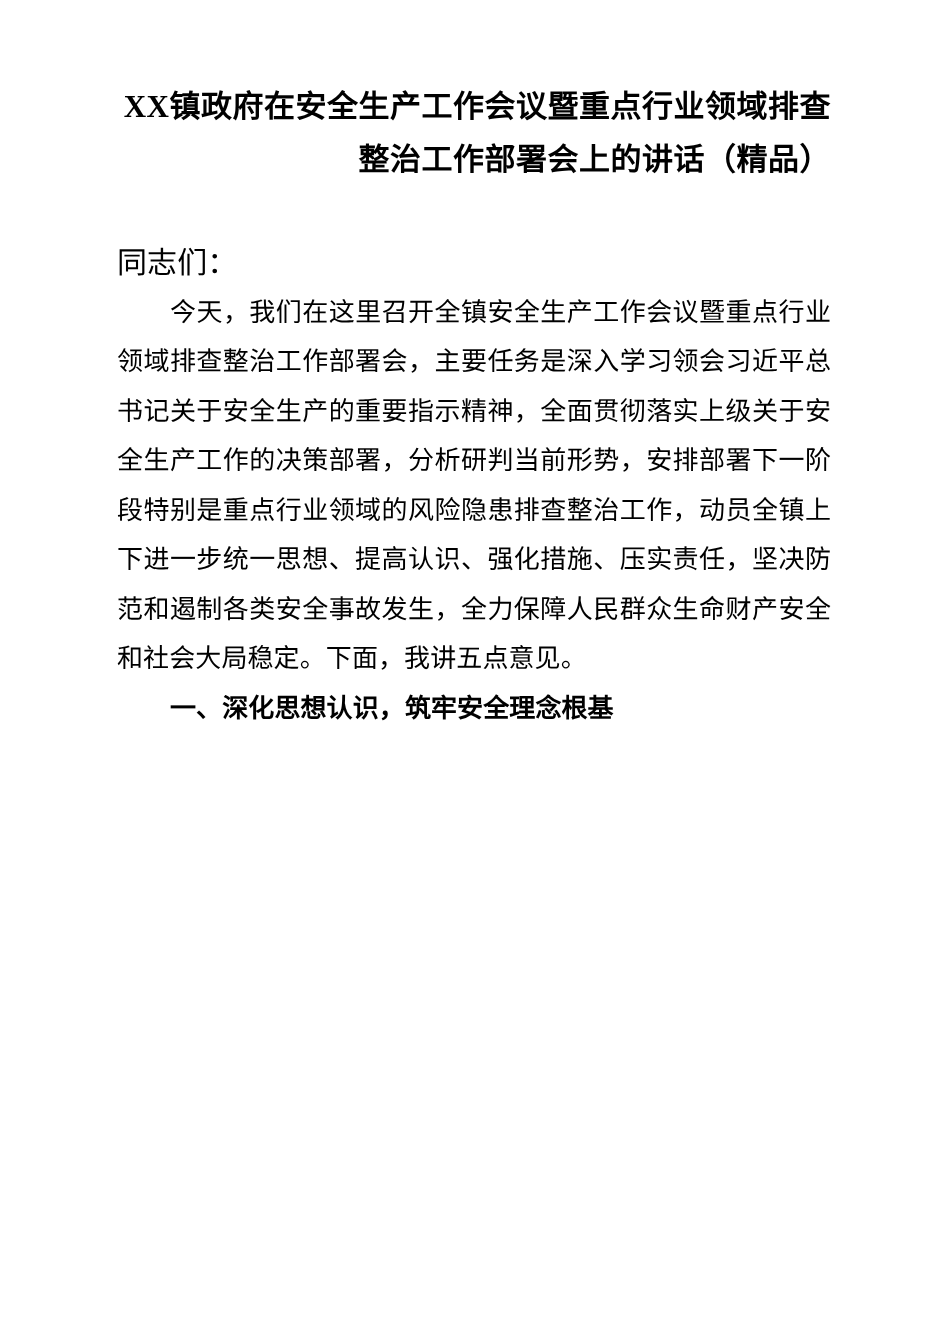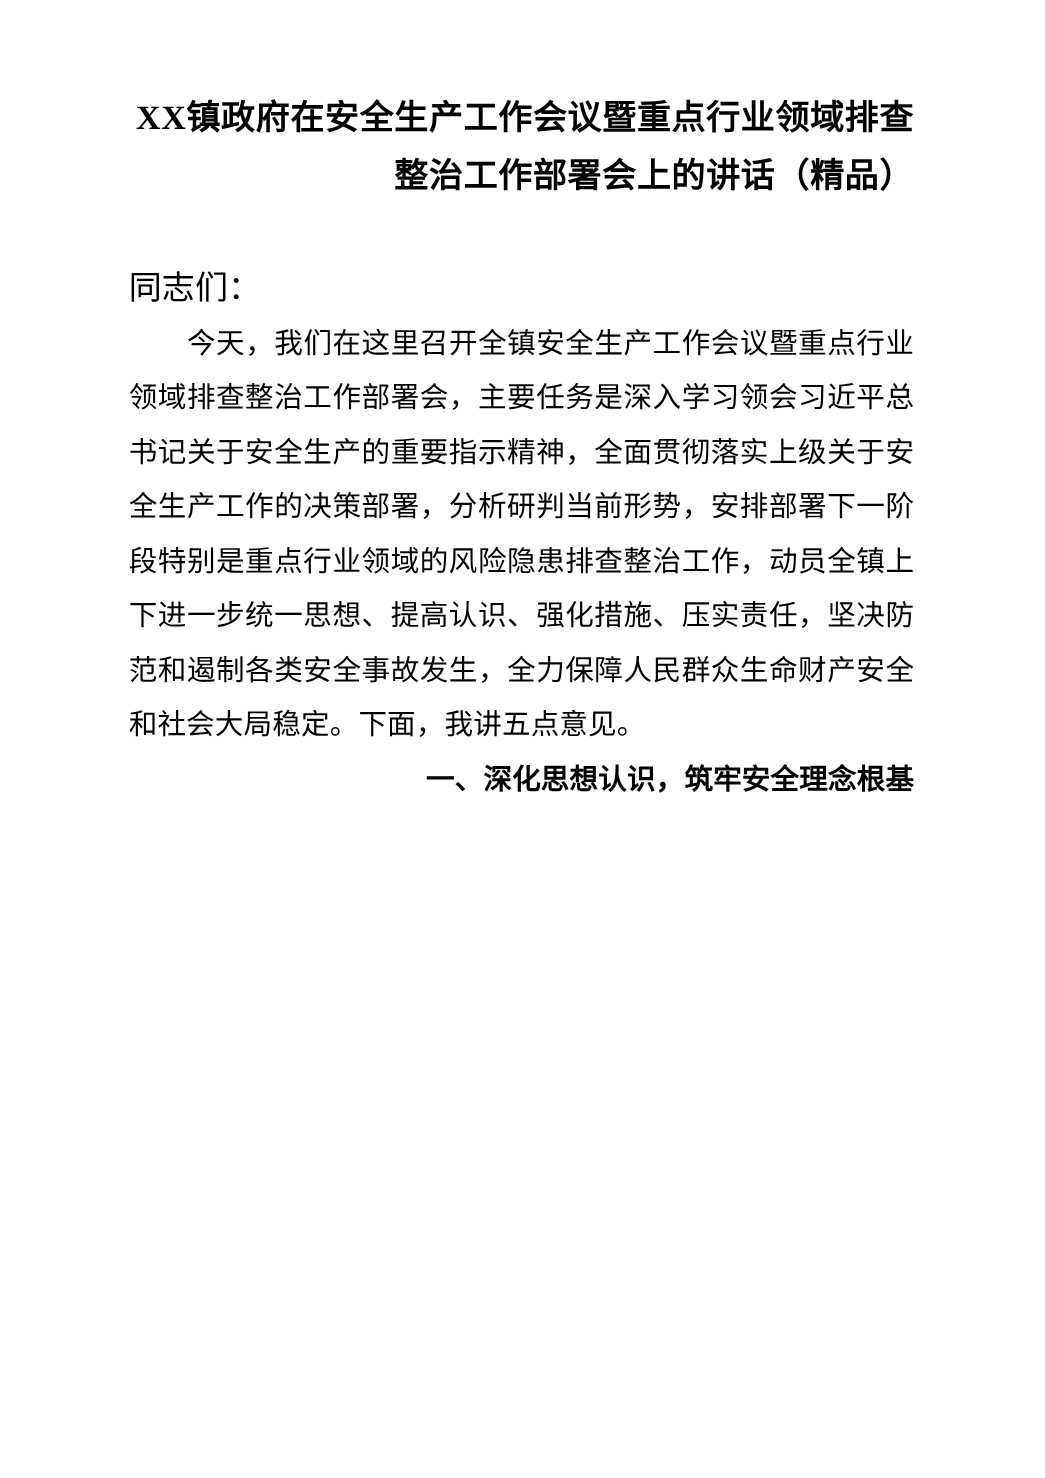--- a/index.html
+++ b/index.html
@@ -62,21 +62,21 @@
     letter-spacing: 0.1px;
     word-break: break-all;
   }
 
   .section-heading {
     margin: 0;
     font-size: 26px;
     font-weight: bold;
     line-height: 49.5px;
     text-indent: 53px;
-    text-align: right;
+    text-align: left;
     letter-spacing: 0.1px;
   }
 
   .para.last-partial {
     text-align: justify;
     text-align-last: left;
   }
 </style>
 </head>
 <body>

